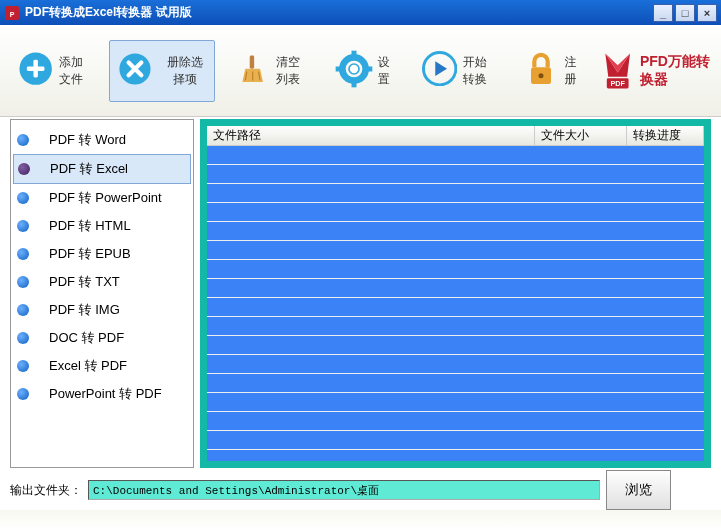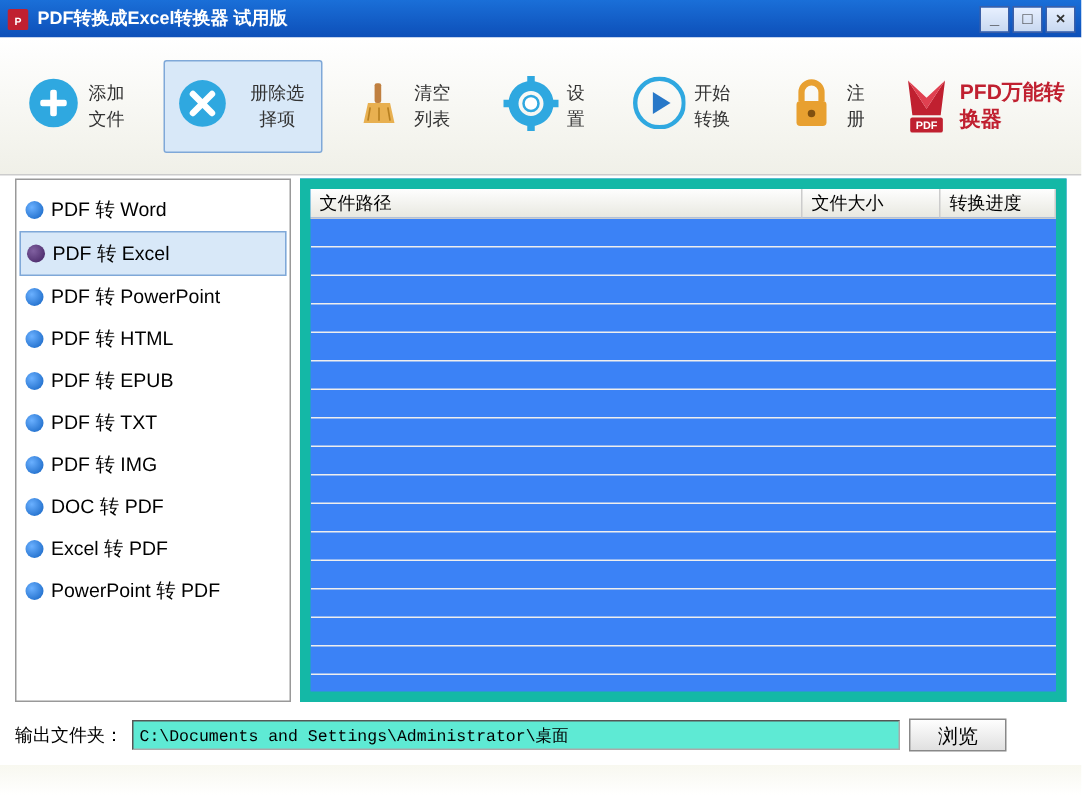--- a/index.html
+++ b/index.html
@@ -15,38 +15,38 @@
 .toolbar { height: 92px; background: linear-gradient(to bottom, #fff, #f0f0e8); display: flex; align-items: center; padding: 4px 10px; gap: 12px; border-bottom: 1px solid #ccc; }
 .toolbar-item { display: flex; flex-direction: row; align-items: center; padding: 4px 8px; cursor: pointer; text-align: center; }
 .toolbar-item.selected { background: #d8e8f8; border: 1px solid #7fa8d8; border-radius: 2px; gap: 12px; }
 .toolbar-icon { width: 48px; height: 48px; display: flex; align-items: center; justify-content: center; margin-bottom: 4px; }
 .toolbar-label { font-size: 12px; color: #333; }
 .logo-block { margin-left: auto; display: flex; align-items: center; gap: 6px; }
 .logo-text { color: #c02030; font-weight: bold; font-size: 14px; }
 
 .main { display: flex; height: 353px; }
 .sidebar { width: 184px; border: 1px solid #999; margin: 2px 0 2px 10px; overflow-y: auto; padding: 6px 2px; }
-.sidebar-item { display: flex; align-items: center; padding: 5px 4px; cursor: pointer; gap: 5px; font-size: 13px; }
+.sidebar-item { display: flex; align-items: center; padding: 5px 4px; cursor: pointer; gap: 20px; font-size: 13px; }
 .sidebar-item.selected { background: #d8e8f8; border: 1px solid #7fa8d8; }
 .bullet { width: 12px; height: 12px; border-radius: 50%; background: radial-gradient(circle at 35% 35%, #6ab0ff, #1060c0); flex-shrink: 0; }
 .bullet.dark { background: radial-gradient(circle at 35% 35%, #8060a0, #402060); }
 
 .table-area { flex: 1; margin: 2px 10px 2px 6px; border: 7px solid #14b8a6; display: flex; flex-direction: column; background: #3b82f6; }
 .table-header { display: flex; height: 20px; background: linear-gradient(to bottom, #fefefe, #e8e8e0); border-bottom: 1px solid #ccc; }
 .th { border-right: 1px solid #ccc; padding: 2px 6px; font-size: 12px; display: flex; align-items: center; }
 .th1 { width: 328px; }
 .th2 { width: 92px; }
 .th3 { flex: 1; }
 .table-body { flex: 1; overflow-y: auto; }
 .table-row { height: 19px; border-bottom: 1px solid #eee; }
 
 .bottom-bar { height: 40px; display: flex; align-items: center; padding: 0 10px; gap: 6px; }
 .bottom-label { font-size: 12px; }
 .bottom-input { flex: 1; height: 20px; border: 1px inset #aaa; background: #5eead4; padding: 0 4px; font-family: "Courier New", monospace; font-size: 11px; }
-.browse-btn { padding: 2px 18px; height: 22px; background: linear-gradient(to bottom,#fefefe,#e0e0e0); border: 1px solid #888; cursor: pointer; margin-right: 40px; }
+.browse-btn { padding: 2px 18px; height: 40px; background: linear-gradient(to bottom,#fefefe,#e0e0e0); border: 1px solid #888; cursor: pointer; margin-right: 40px; }
 
 .footer-shadow { height: 20px; background: linear-gradient(to bottom, #f8f8f0, #fff); }
 </style>
 </head>
 <body>
 
 <div class="titlebar">
   <span class="titlebar-icon">
     <svg viewBox="0 0 16 16">
         <rect width="16" height="16" rx="2" fill="#c02030"></rect>

